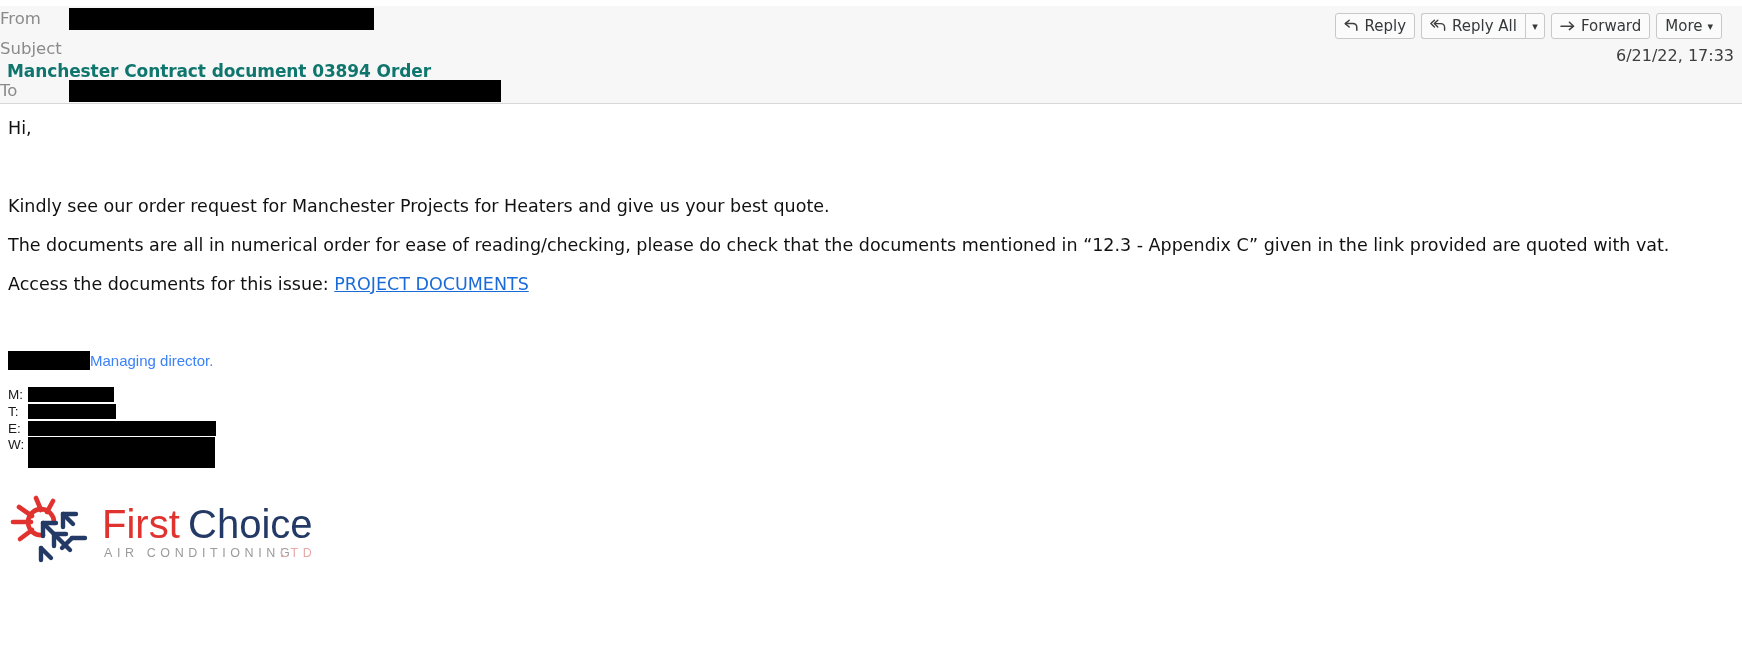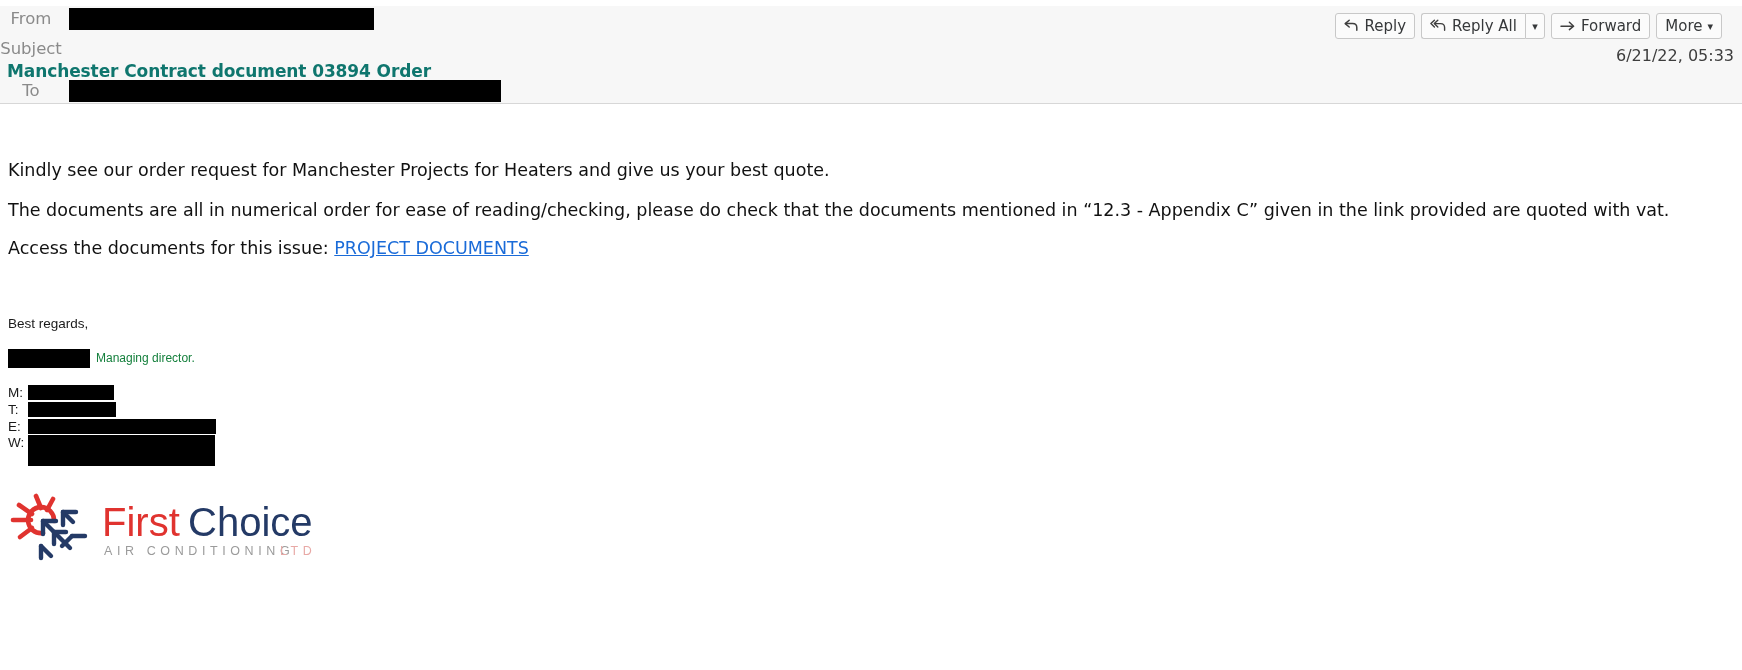--- a/index.html
+++ b/index.html
@@ -31,21 +31,21 @@
     align-items: flex-start;
     height: 30px;
   }
   .hdr-row.r1 { margin-top: 6px; }
   .hdr-row.r2 { margin-top: 0px; flex-direction: column; }
   .hdr-row.r3 { margin-top: 12px; }
 
   .hdr-label {
     width: 62px;
     min-width: 62px;
-    text-align: center;
+    text-align: left;
     color: #8a8a8a;
     font-size: 16.5px;
     font-family: "DejaVu Sans", sans-serif;
     padding-top: 3px;
     padding-right: 0px;
     box-sizing: border-box;
     user-select: none;
   }
 
   .hdr-value {
@@ -182,23 +182,22 @@
   }
   .sig-regards { margin-bottom: 17px; }
   .sig-name-row {
     display: flex;
     align-items: center;
     margin-bottom: 16px;
   }
   .redact-name { width: 82px; height: 19px; }
   .sig-role {
     font-family: "Liberation Sans", sans-serif;
-    font-size: 12px;
-    color: #15803d;
-    margin-left: 6px;
+    font-size: 15px;
+    color: #3b82f6;
   }
   .contact-row {
     display: flex;
     align-items: center;
     height: 17px;
     font-family: "Liberation Sans", sans-serif;
     font-size: 13.5px;
     color: #1a1a1a;
   }
   .contact-key {
@@ -286,42 +285,42 @@
       <span>Forward</span>
     </div>
 
     <div class="tb-btn">
       <span>More</span>
       <span class="caret-glyph">▾</span>
     </div>
 
   </div>
 
-  <div class="msg-date">6/21/22, 05:33</div>
+  <div class="msg-date">6/21/22, 17:33</div>
 </div>
 
 <div class="msg-body">
   <div class="body-inner">
 
+    <p class="bp greeting">Hi,</p>
 
     <div class="spacer-lg"></div>
 
     <p class="bp">Kindly see our order request for Manchester Projects for Heaters and give us your best quote.</p>
 
     <div class="spacer-md"></div>
 
     <p class="bp">The documents are all in numerical order for ease of reading/checking, please do check that the documents mentioned in “12.3 - Appendix C” given in the link provided are quoted with vat.</p>
 
     <div class="spacer-sm"></div>
 
     <p class="bp"><span>Access the documents for this issue: </span><a class="doc-link" href="#">PROJECT DOCUMENTS</a></p>
 
     <div class="sig-block">
 
-      <div class="sig-line sig-regards">Best regards,</div>
 
       <div class="sig-name-row">
         <span class="redact redact-name"></span>
         <span class="sig-role">Managing director.</span>
       </div>
 
       <div class="contact-row">
         <span class="contact-key">M:</span>
         <span class="redact redact-m"></span>
       </div>

